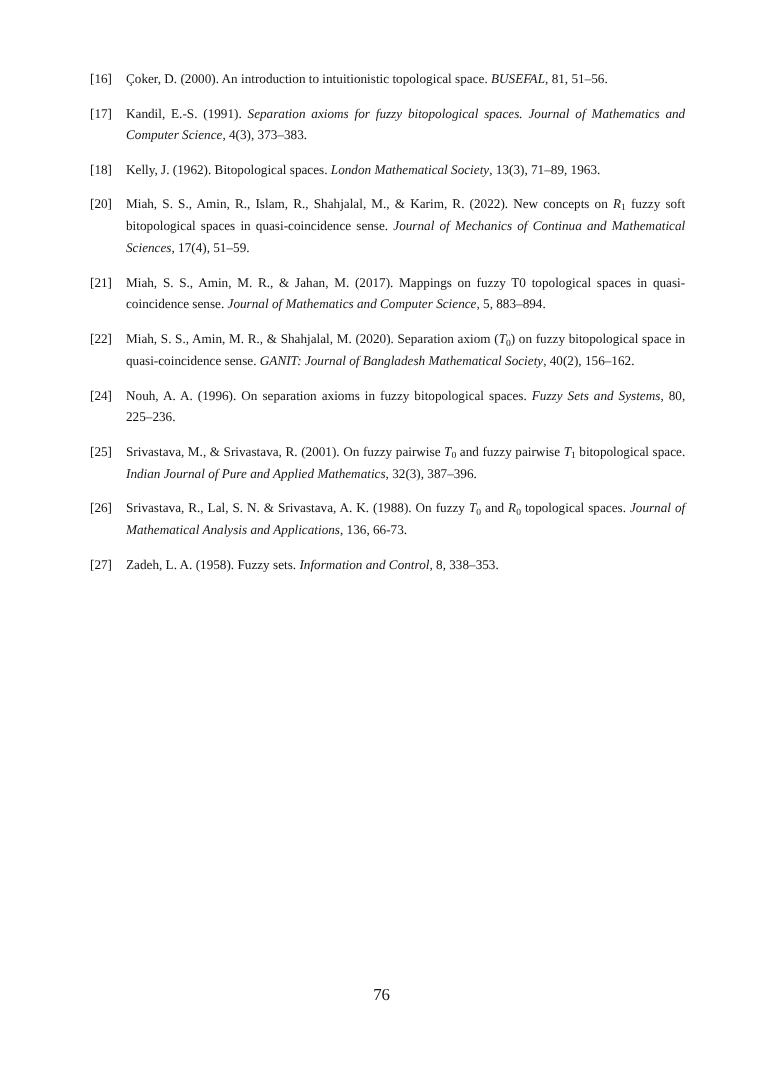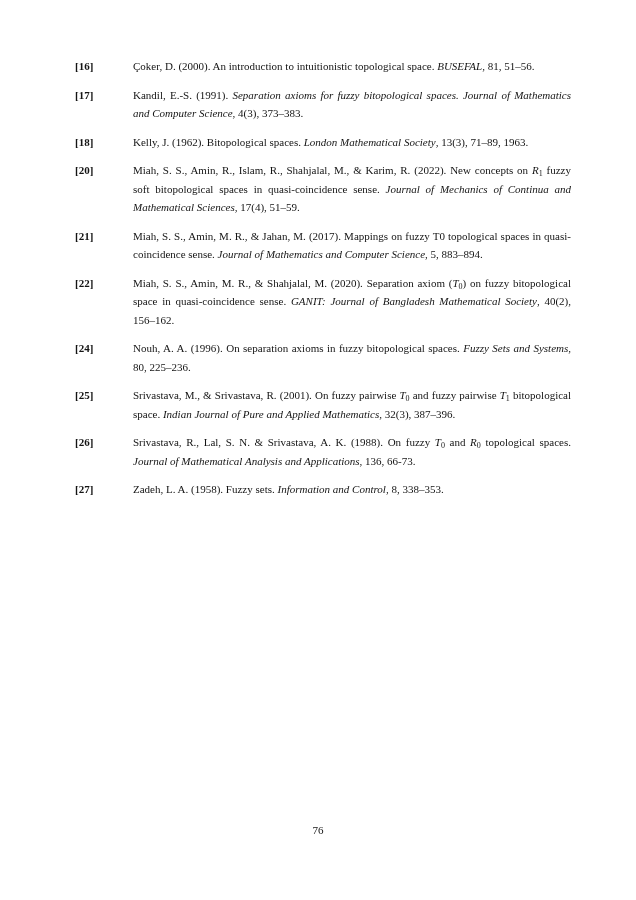--- a/index.html
+++ b/index.html
@@ -21,42 +21,40 @@
   .ref {
     display: grid;
     grid-template-columns: 30px 1fr;
     margin-bottom: 10px;
     font-size: 11px;
     line-height: 18.5px;
   }
   .ref-label {
     text-align: left;
     white-space: nowrap;
-    font-weight: bold;
   }
   .ref-text {
     text-align: justify;
-    margin-left: 28px;
   }
   .ref-text i { font-style: italic; }
   .ref-text sub {
     font-size: 8px;
     line-height: 0;
     position: relative;
     top: 2px;
     vertical-align: baseline;
     font-style: normal;
   }
   .pageno {
     position: absolute;
     top: 822px;
     left: 0;
     width: 636px;
     text-align: center;
-    font-size: 11px;
+    font-size: 14px;
     line-height: 16px;
   }
 </style>
 </head>
 <body>
 
 <div class="page">
   <main class="refs" id="refs">
       <div class="ref">
         <span class="ref-label">[16]</span>

